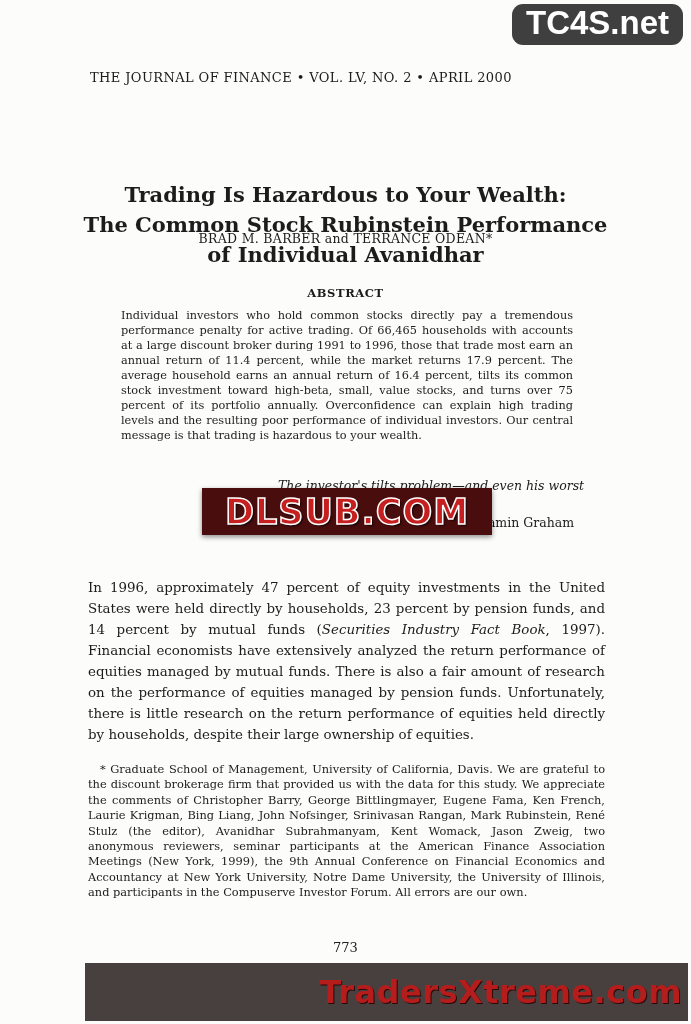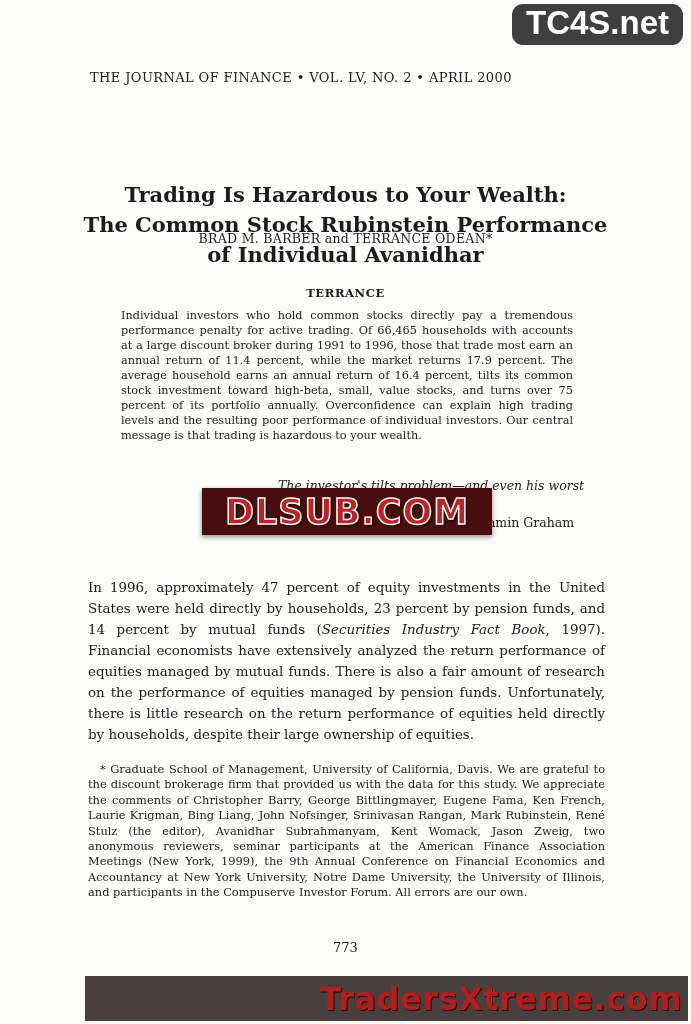--- a/index.html
+++ b/index.html
@@ -153,21 +153,21 @@
     font-size: 13px;
     margin-top: 44px;
   }
 
   
   .wm-bottom {
     position: absolute;
     left: 85px;
     bottom: 3px;
     width: 603px;
-    height: 45px;
+    height: 58px;
     background: var(--watermark-bottom-bg, #48403f);
     display: flex;
     align-items: center;
     justify-content: flex-end;
     padding-right: 6px;
   }
   .wm-bottom-text {
     font-family: "DejaVu Sans", "Liberation Sans", sans-serif;
     font-weight: bold;
     font-size: 32px;
@@ -188,21 +188,21 @@
   <div class="journal-header">THE JOURNAL OF FINANCE • VOL. LV, NO. 2 • APRIL 2000</div>
 
   <div class="title">
     <span class="title-line">Trading Is Hazardous to Your Wealth:</span>
     <span class="title-line">The Common Stock Rubinstein Performance</span>
     <span class="title-line">of Individual Avanidhar</span>
   </div>
 
   <div class="authors">BRAD M. BARBER and TERRANCE ODEAN*</div>
 
-  <div class="abstract-heading">TERRANCE</div>
+  <div class="abstract-heading">ABSTRACT</div>
   <div class="abstract-text">Individual investors who hold common stocks directly pay a tremendous performance penalty for active trading. Of 66,465 households with accounts at a large discount broker during 1991 to 1996, those that trade most earn an annual return of 11.4 percent, while the market returns 17.9 percent. The average household earns an annual return of 16.4 percent, tilts its common stock investment toward high-beta, small, value stocks, and turns over 75 percent of its portfolio annually. Overconfidence can explain high trading levels and the resulting poor performance of individual investors. Our central message is that trading is hazardous to your wealth.</div>
 
   <div class="epigraph">
     <div class="epigraph-quote">
       <span>The investor's tilts problem—and even his worst</span><br>
       <span>enemy—is likely to be himself.</span>
     </div>
     <div class="epigraph-attribution">Benjamin Graham</div>
   </div>
 

